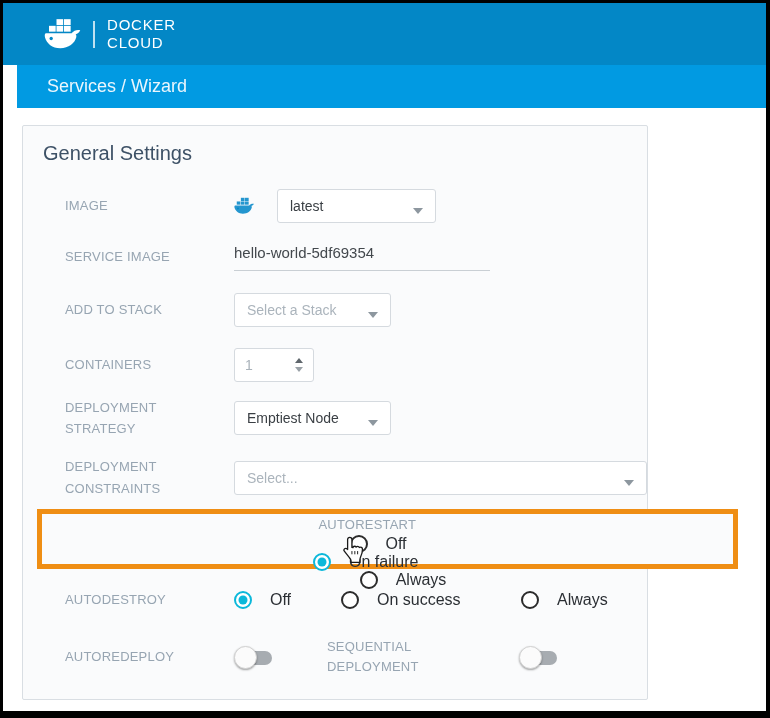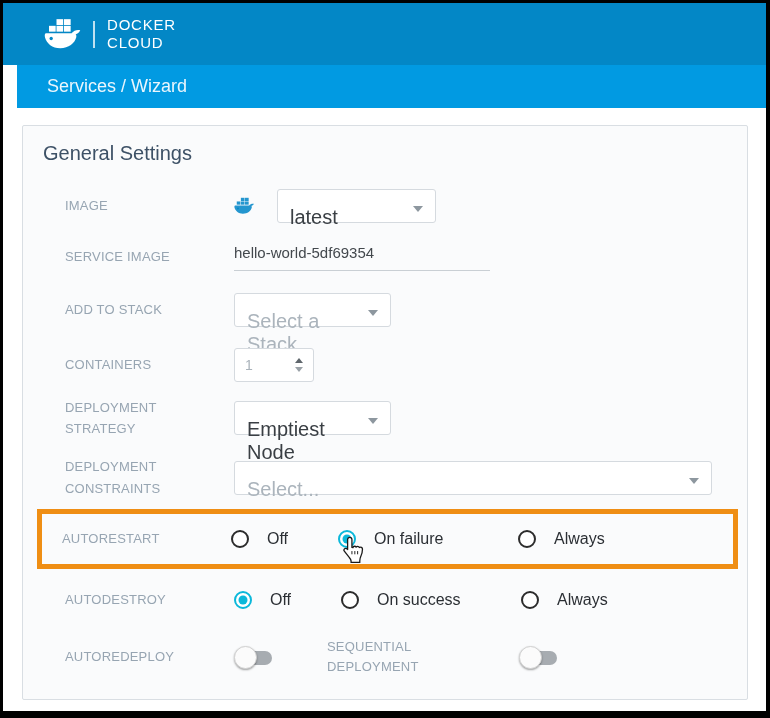--- a/index.html
+++ b/index.html
@@ -39,21 +39,21 @@
     display:flex; align-items:center;
     padding-left:30px;
     margin-left:14px;
   }
   .subbar-title { color:#eaf6fd; font-size:18px; font-weight:400; }
 
   
   .card {
     position:relative;
     margin:17px 0 0 19px;
-    width:726px; height:575px;
+    width:626px; height:575px;
     background:#fafbfc;
     border:1px solid #d9dee3;
     border-radius:2px;
   }
   .panel-title {
     margin:16px 0 0 20px;
     height:28px;
     font-size:20px; color:var(--heading,#3d5166);
     font-weight:400;
   }
@@ -65,23 +65,23 @@
     width:169px; flex:none;
     padding-right:22px;
     font-size:13px; line-height:1.65;
     color:var(--label,#97a5b2);
     letter-spacing:.2px;
   }
   
   .select {
     height:34px; background:#fff;
     border:1px solid #d5dadf; border-radius:3px;
-    display:flex; align-items:flex-start;
-    padding:16px 12px;
-    font-size:20px; color:#3a3f44;
+    display:flex; align-items:flex-end;
+    padding:8px 12px;
+    font-size:14px; color:#3a3f44;
     cursor:pointer;
   }
   .select .placeholder { color:#abb4bc; }
   .caret {
     margin-left:auto;
     width:0; height:0;
     border-left:5px solid transparent;
     border-right:5px solid transparent;
     border-top:6px solid #8d979f;
   }
@@ -134,22 +134,23 @@
     background:var(--accent-cyan,#0bb8da);
   }
   .radio-label { font-size:16px; color:#2b2f34; }
 
   
   .highlight-row {
     margin:14px 0 0 14px;
     width:701px; height:60px;
     border:5px solid var(--highlight-orange,#ef8e14);
     display:flex; align-items:center;
-    padding-left:20px;
+    padding-left:31px;
     background:#fafbfc;
+    flex-direction:column;
   }
 
   
   .toggle { position:relative; width:38px; height:23px; flex:none; cursor:pointer; }
   .toggle .track {
     position:absolute; left:5px; top:5px;
     width:33px; height:14px; border-radius:7px;
     background:#a7acb1;
   }
   .toggle .knob {

